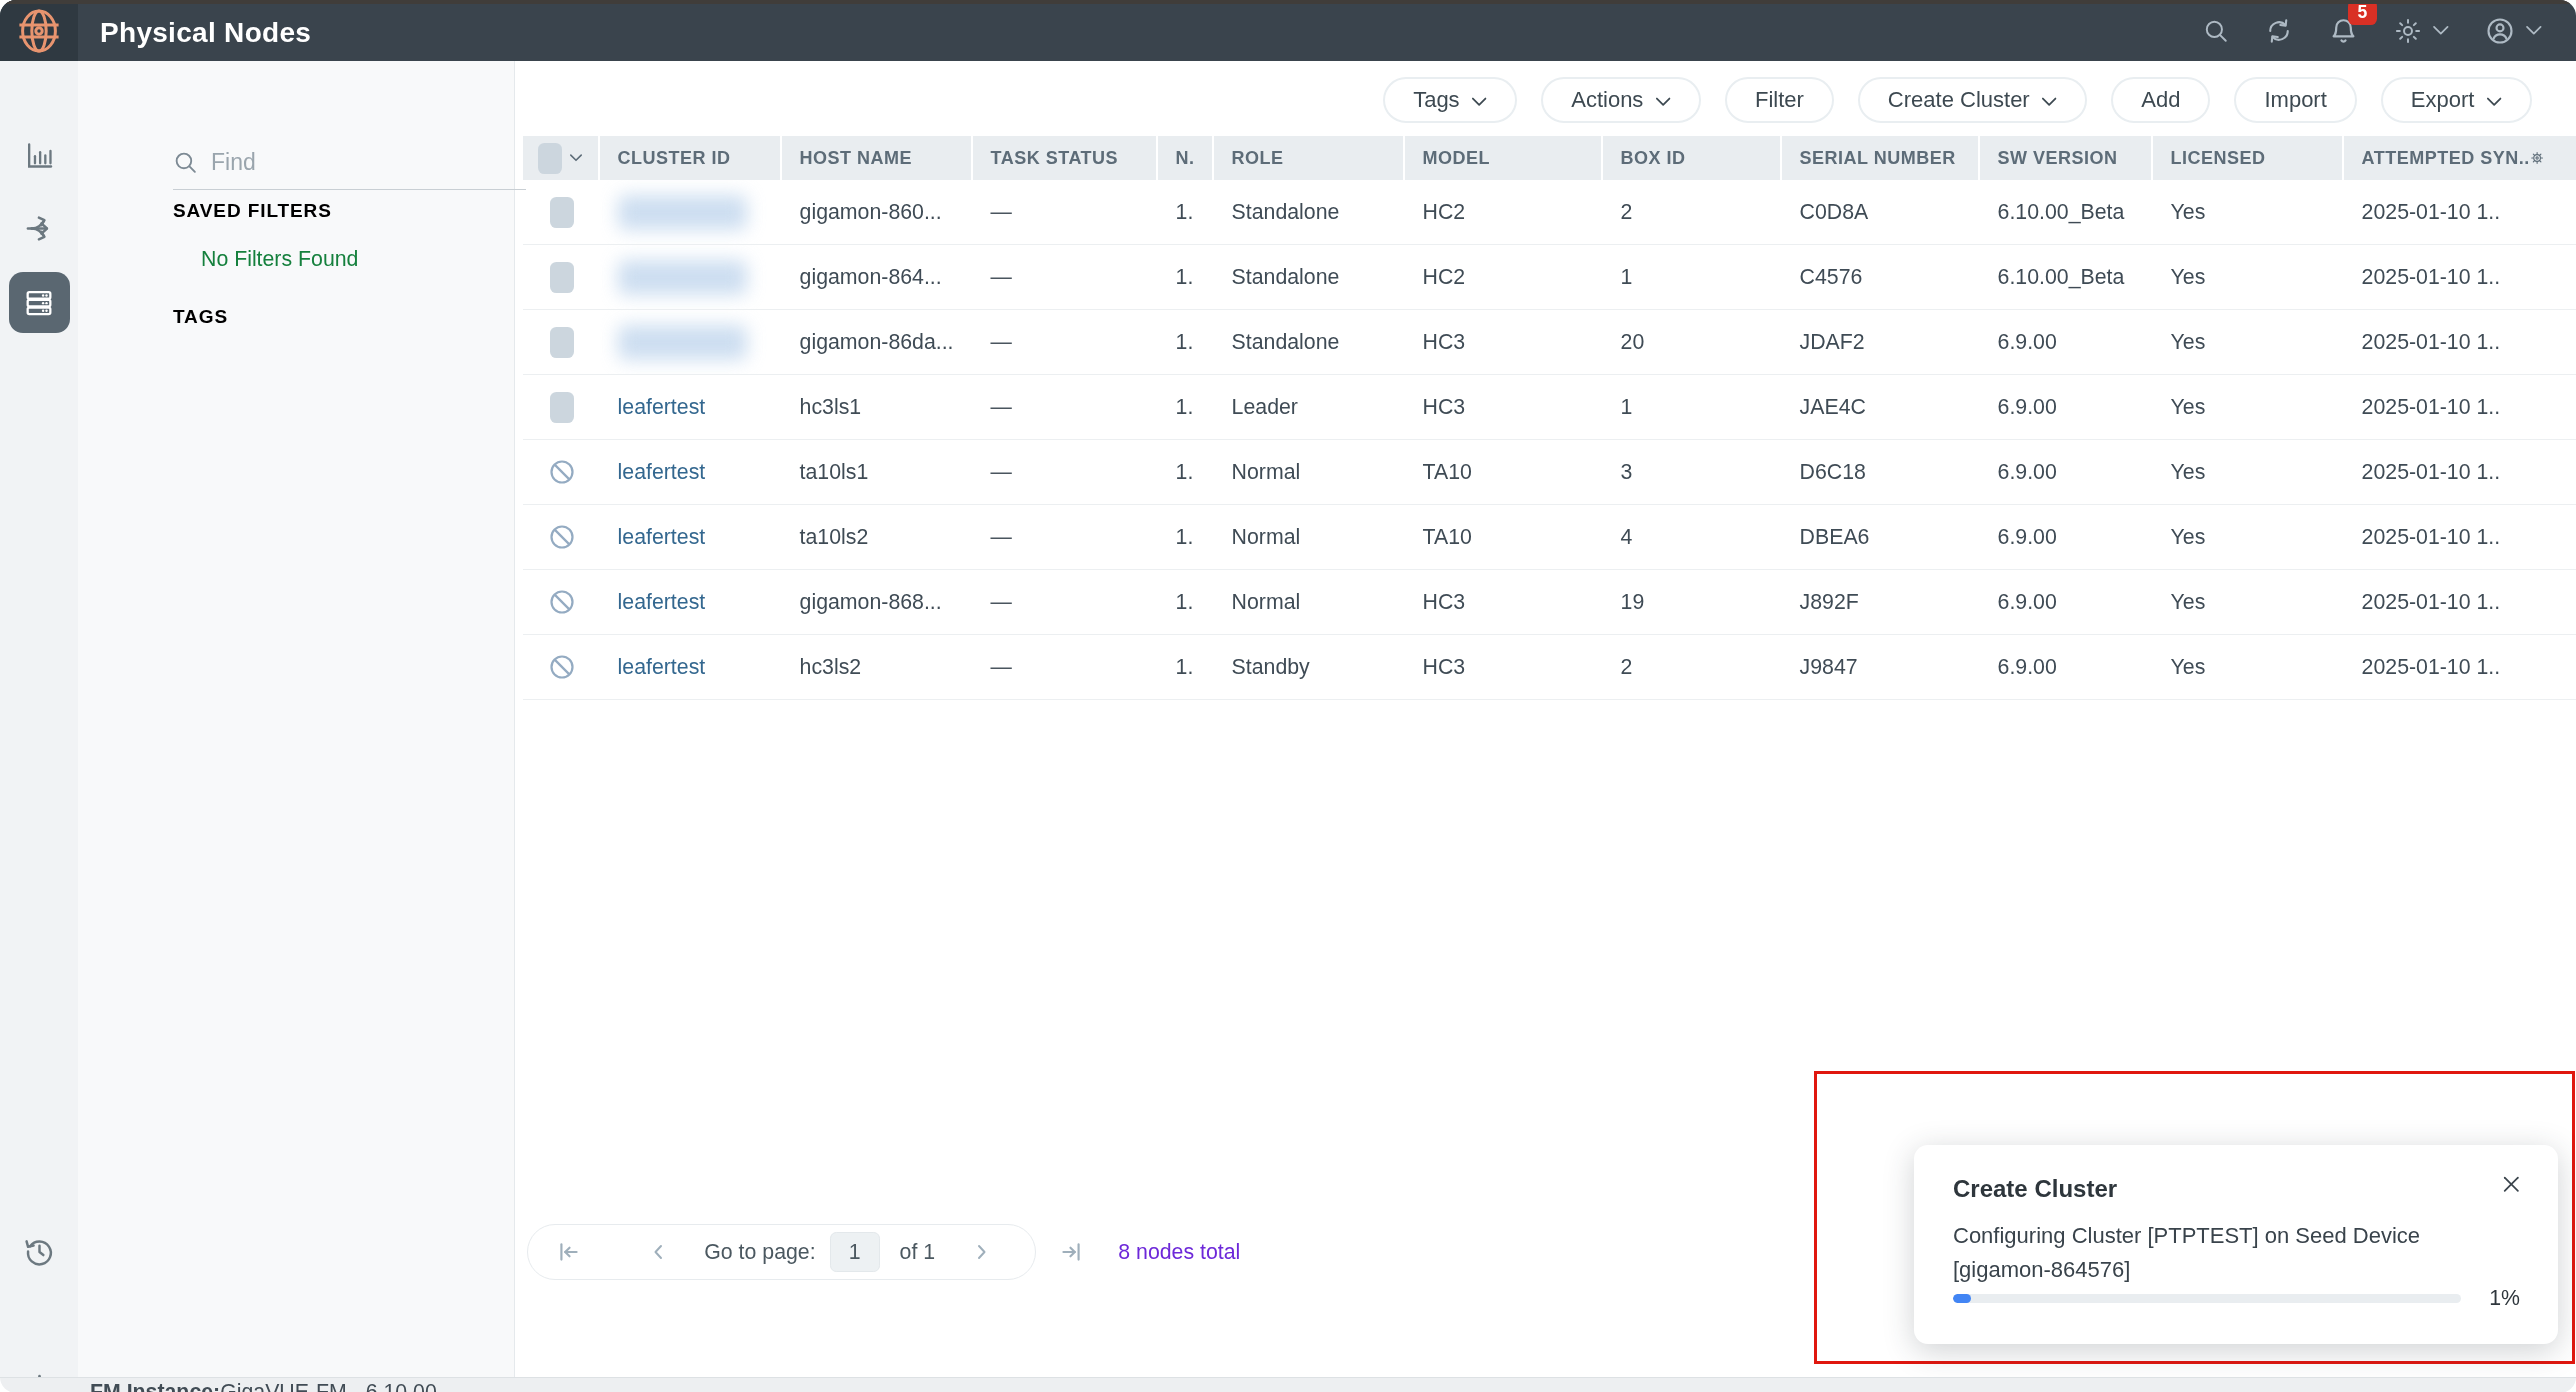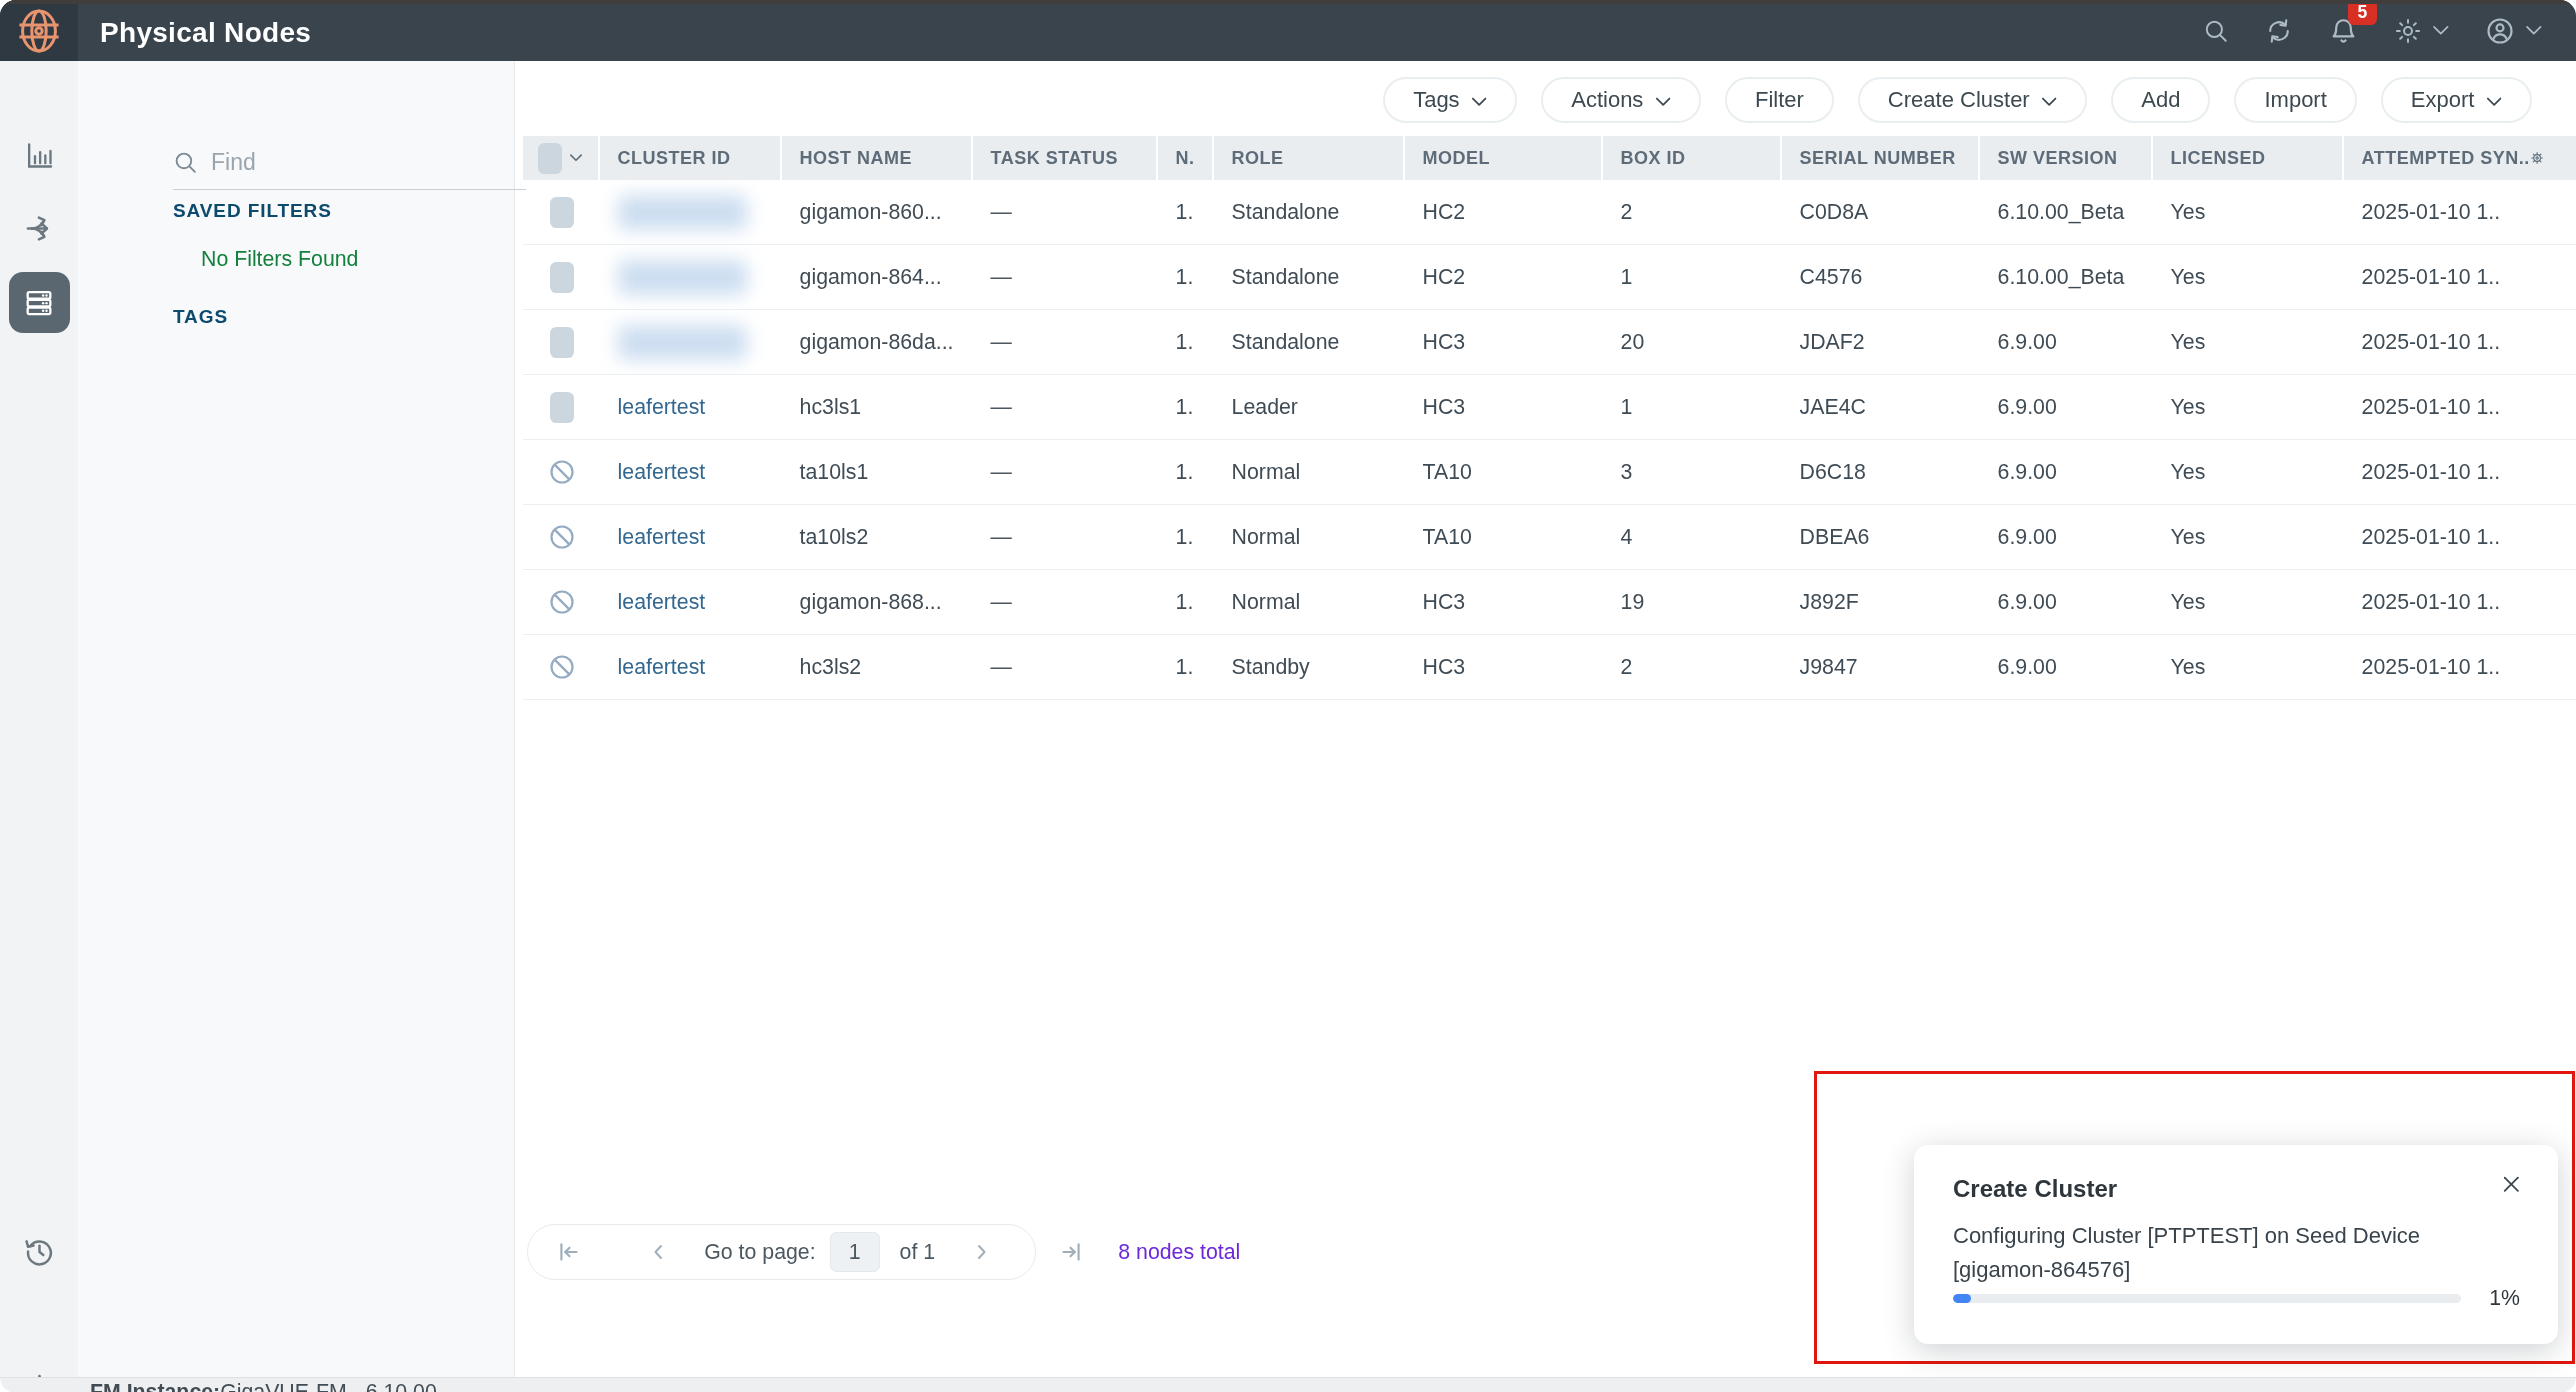--- a/index.html
+++ b/index.html
@@ -27,21 +27,21 @@
                display:flex; align-items:center; justify-content:center; cursor:pointer; }
 
   
   .filterpanel { position:absolute; left:78px; top:61px; width:437px; height:1316px; background:#f8f9fa;
                  border-right:1.3px solid #e5e9ec; z-index:1; }
   .find-row { position:absolute; left:95px; top:74px; width:353px; height:55px; display:flex; align-items:center; gap:13px;
               border-bottom:1.3px solid #c9cfd4; }
   .find-input { border:none; outline:none; background:transparent; font-size:23px; color:#5e6a73; width:263px;
                 font-family:"Liberation Sans", sans-serif; }
   .find-input::placeholder { color:#9aa5ad; }
-  .side-h { position:absolute; left:95px; font-size:19px; font-weight:bold; color:#0c4a6e; letter-spacing:0.9px; }
+  .side-h { position:absolute; left:95px; font-size:19px; font-weight:bold; color:#000000; letter-spacing:0.9px; }
   .side-empty { position:absolute; left:123px; font-size:21.3px; color:#15803d; }
 
   
   .main { position:absolute; left:516px; top:61px; width:2060px; height:1316px; background:#fff; }
 
   .toolbar { position:absolute; top:16.3px; right:44px; height:46px; display:flex; gap:24px; }
   .btn { height:46px; border:2.5px solid #e9eef1; border-radius:23px; background:#fff; color:#3d4951;
          font-size:22px; display:flex; align-items:center; gap:11.3px; padding:0 28px; cursor:pointer;
          font-family:"Liberation Sans", sans-serif; white-space:nowrap; }
   .btn svg { margin-top:2.5px; }

